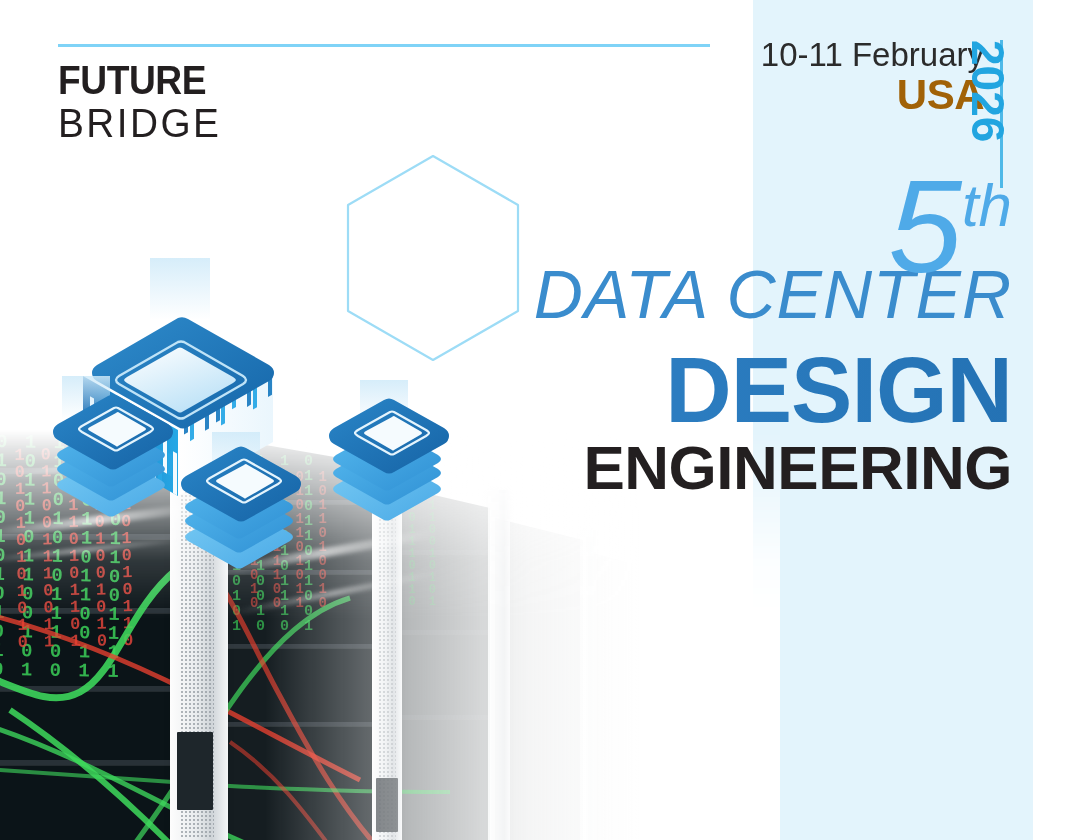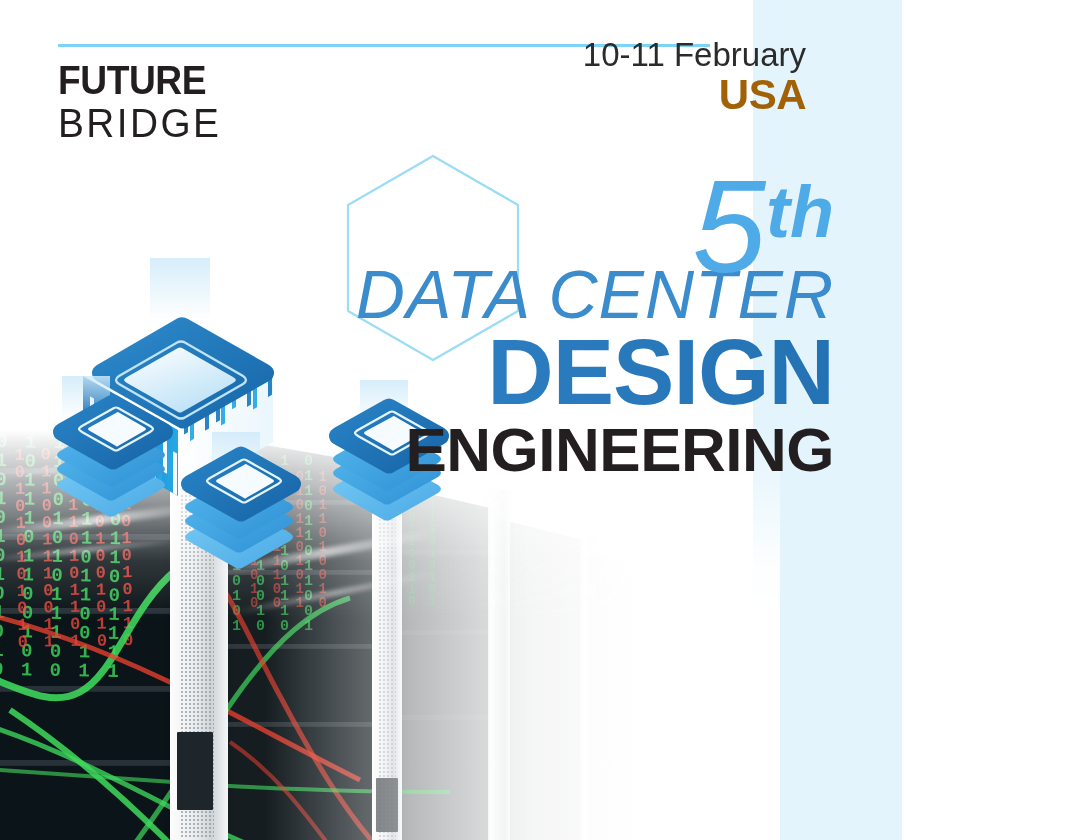--- a/index.html
+++ b/index.html
@@ -4,21 +4,21 @@
 <style>
   * { margin:0; padding:0; box-sizing:border-box; }
   html,body { width:1080px; height:840px; }
   body {
     font-family: "Liberation Sans", sans-serif;
     background:#ffffff;
     overflow:hidden;
   }
   #banner {
     position:relative;
-    width:902px;
+    width:1080px;
     height:840px;
     background:#ffffff;
     overflow:hidden;
   }
 
   
   .blue-panel{
     position:absolute;
     left:753px; top:0;
     width:280px; height:840px;
@@ -202,43 +202,43 @@
   }
   .ord-num{
     font-size:132px;
     font-weight:300;
     font-style:italic;
     color:#4faae8;
     line-height:.86;
     letter-spacing:-2px;
   }
   .ord-sfx{
-    font-size:72px;
-    font-weight:700;
+    font-size:60px;
+    font-weight:400;
     font-style:italic;
     color:#4faae8;
     line-height:1;
     margin-top:6px;
     margin-left:2px;
   }
   .line-topic{
     font-size:68px;
     font-weight:300;
     font-style:italic;
     color:#3a8ccd;
     letter-spacing:1px;
     line-height:.96;
     margin-top:-16px;
   }
   .line-design{
     font-size:92px;
     font-weight:800;
     line-height:.98;
     letter-spacing:-1px;
-    margin-top:0;
+    margin-top:18px;
     background:linear-gradient(to right,#3fa0e2 0%, #2e80c4 38%, #2472b4 100%);
     -webkit-background-clip:text;
     background-clip:text;
     color:transparent;
   }
   .line-eng, .line-con{
     font-weight:800;
     color:#231f20;
     line-height:1.0;
     letter-spacing:-0.5px;

